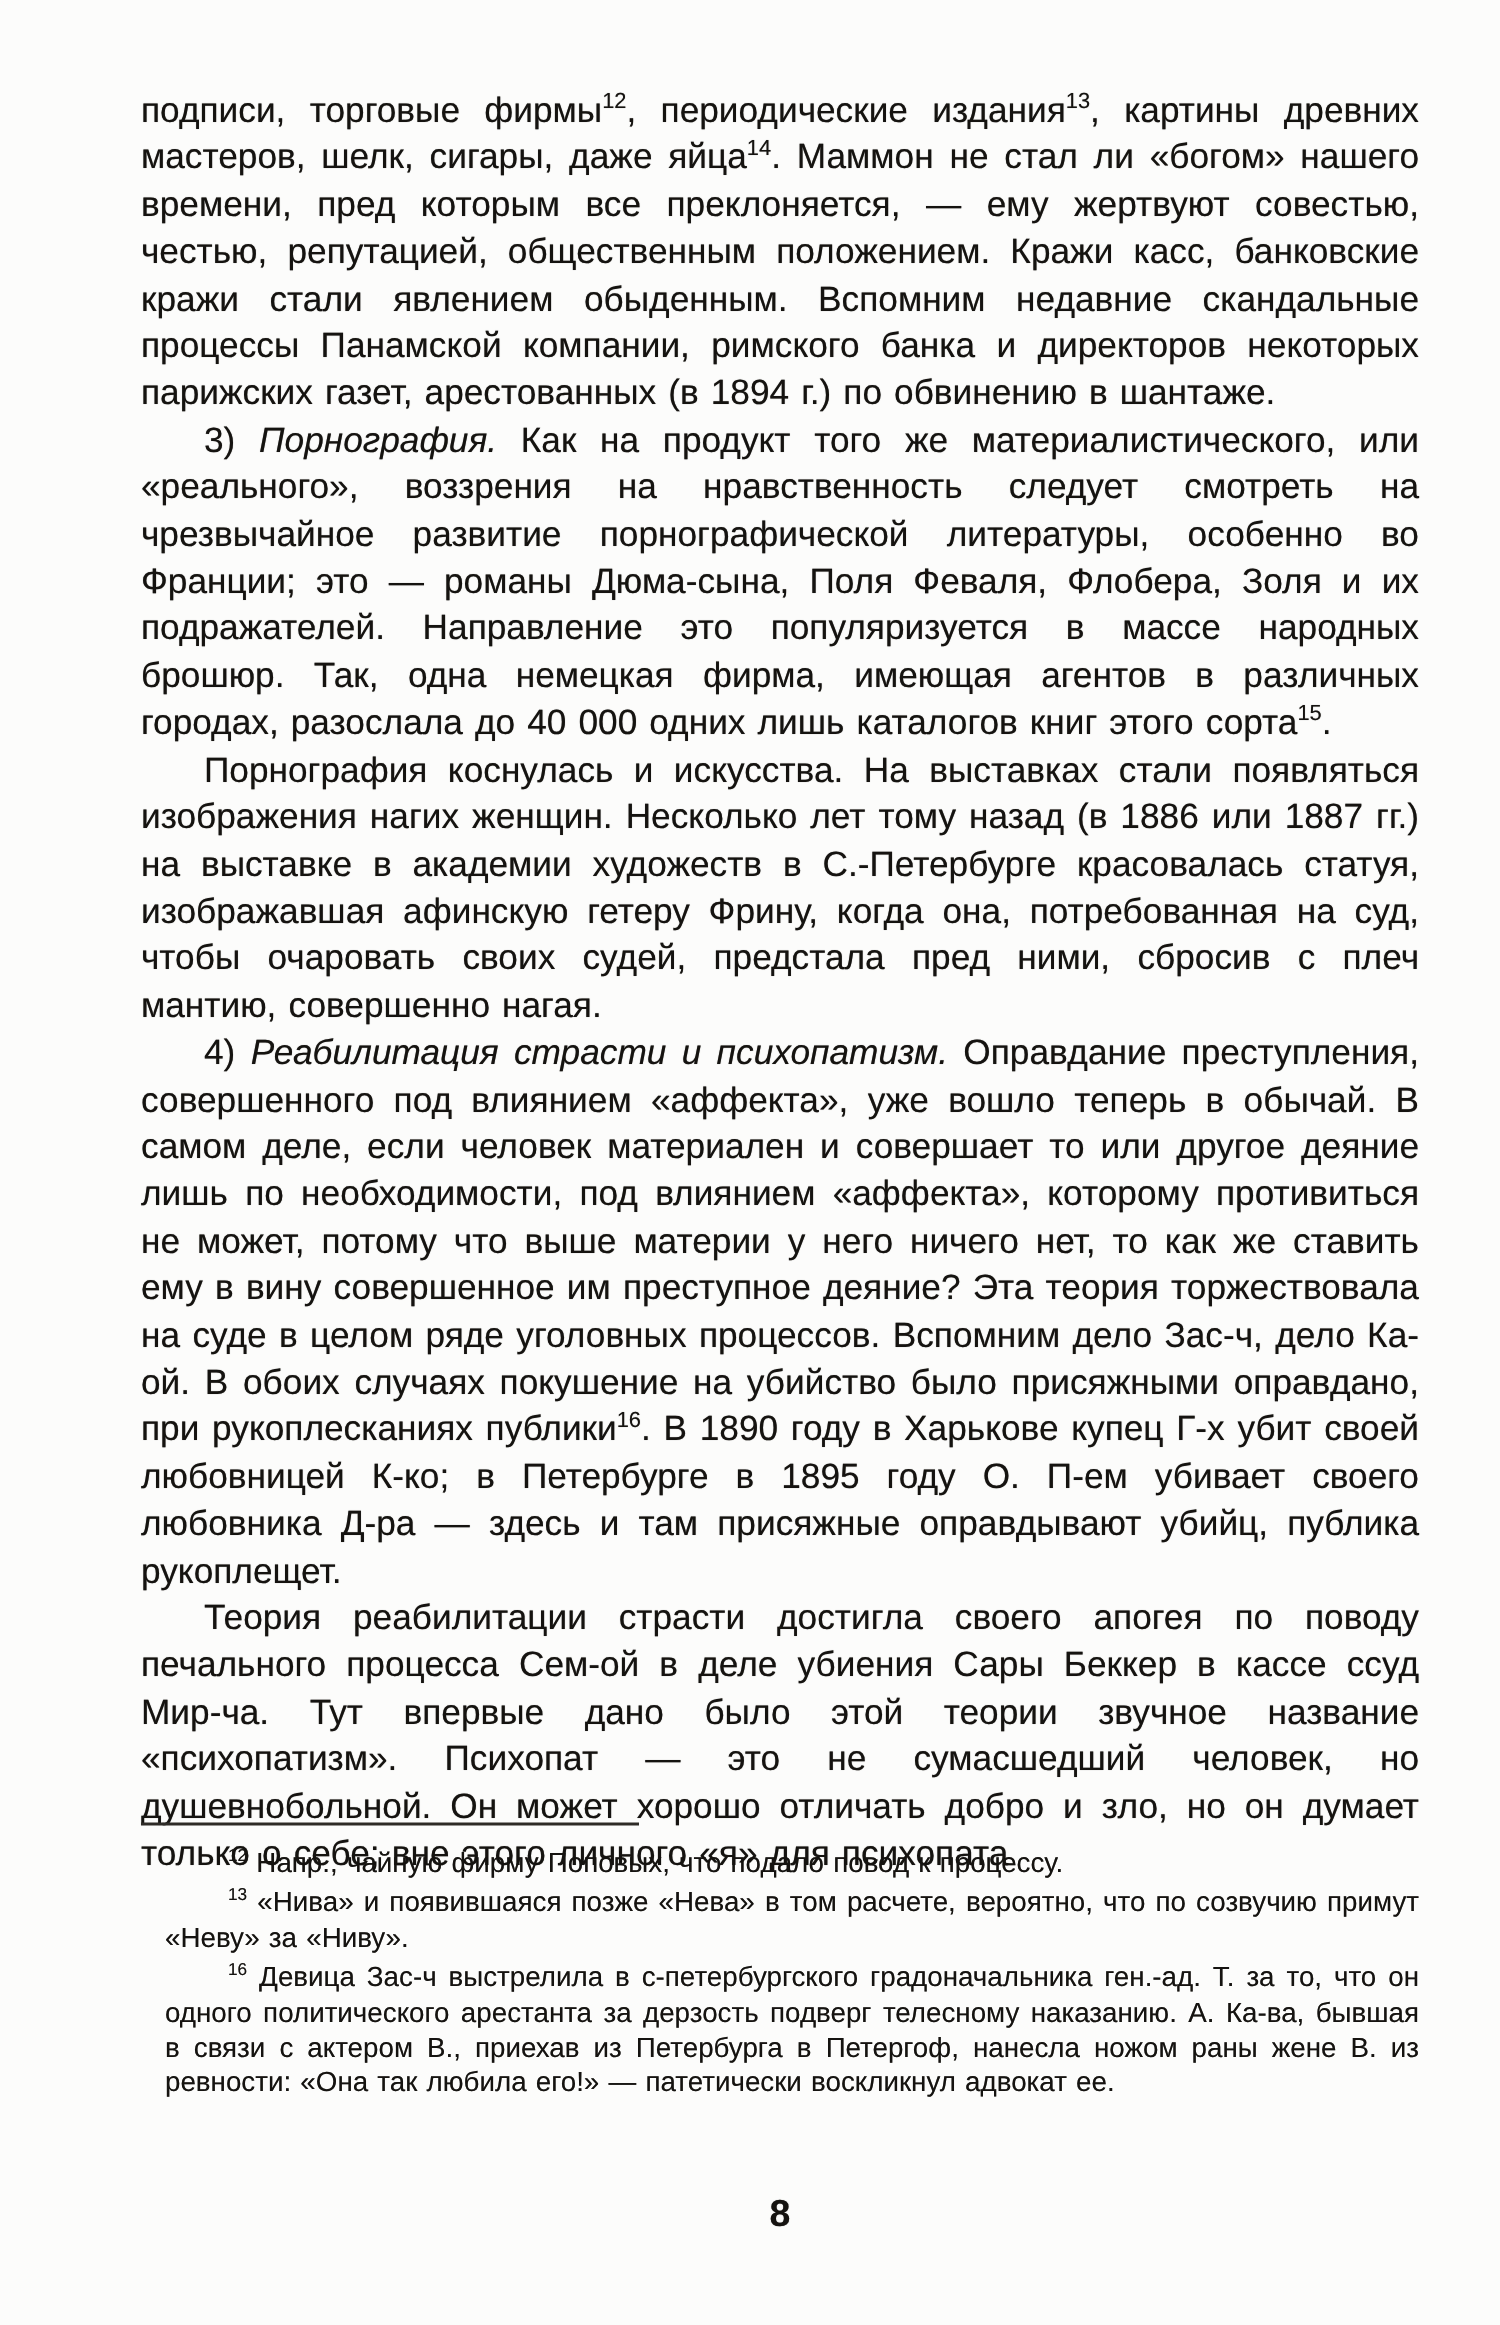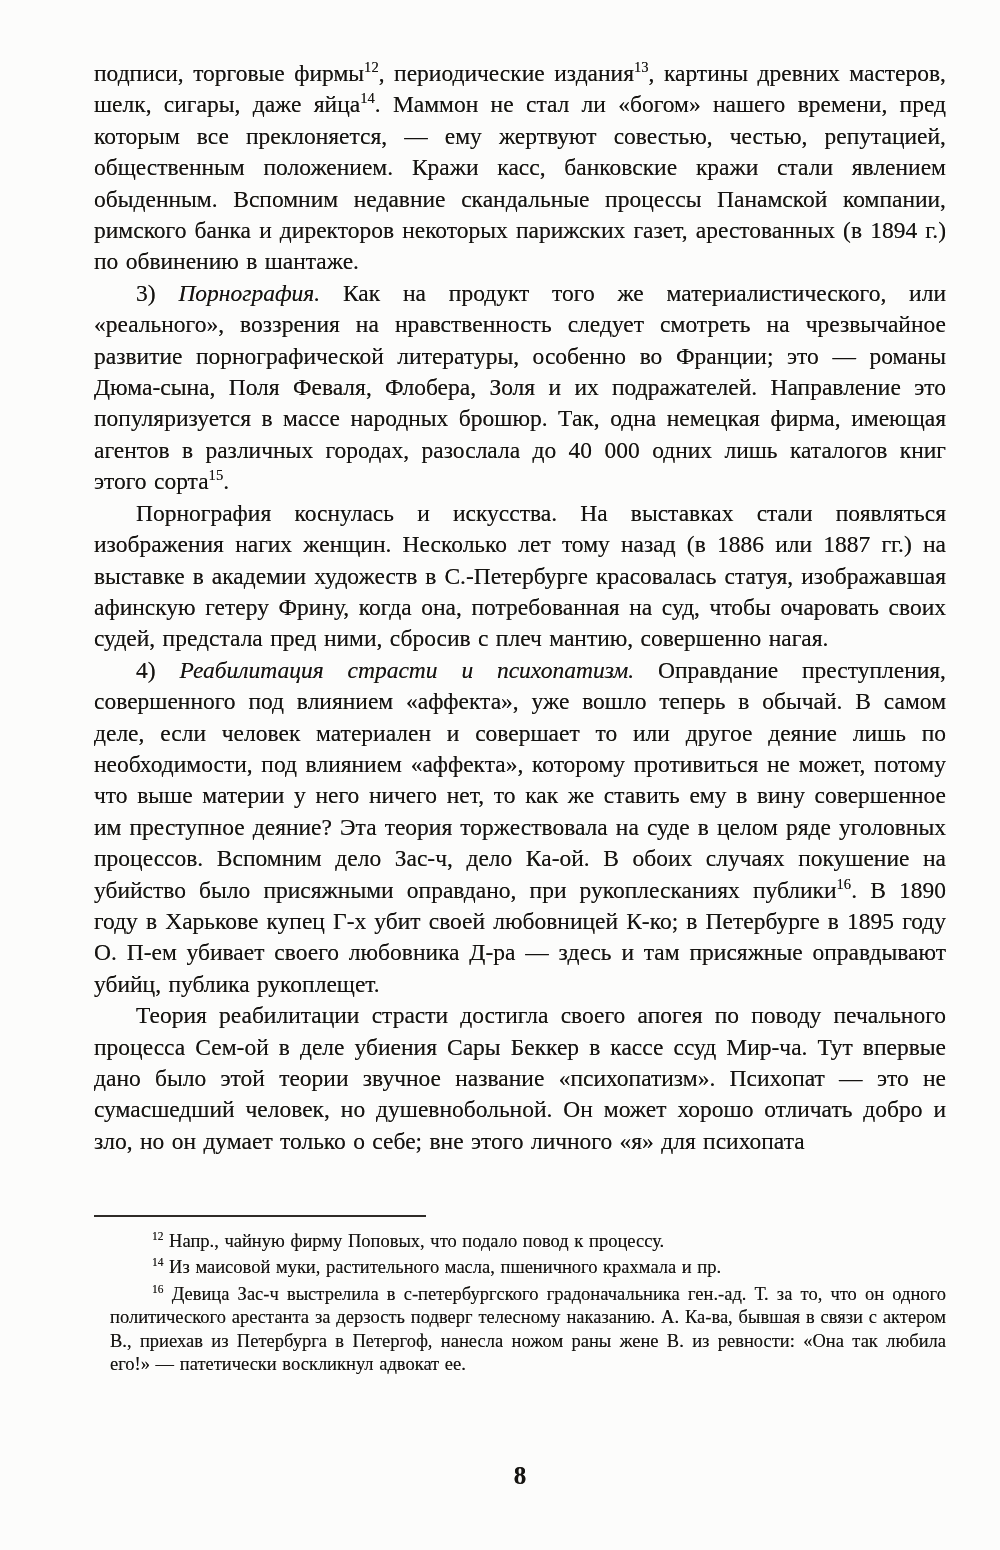--- a/index.html
+++ b/index.html
@@ -6,21 +6,21 @@
     margin: 0;
     padding: 0;
     background: #ffffff;
   }
   .page {
     position: relative;
     width: 1000px;
     height: 1550px;
     background: #fcfcfb;
     overflow: hidden;
-    font-family: Liberation Serif, serif;
+    font-family: Liberation Sans, sans-serif;
     color: #151310;
   }
   .body-text {
     position: absolute;
     left: 94px;
     top: 58px;
     width: 852px;
     font-size: 23.5px;
     line-height: 31.4px;
     text-align: justify;
@@ -75,17 +75,17 @@
   <div class="body-text">
       <p class="para"><span>подписи, торговые фирмы</span><sup>12</sup><span>, периодические издания</span><sup>13</sup><span>, картины древних мастеров, шелк, сигары, даже яйца</span><sup>14</sup><span>. Маммон не стал ли «богом» нашего времени, пред которым все преклоняется, — ему жертвуют совестью, честью, репутацией, общественным положением. Кражи касс, банковские кражи стали явлением обыденным. Вспомним недавние скандальные процессы Панамской компании, римского банка и директоров некоторых парижских газет, арестованных (в 1894 г.) по обвинению в шантаже.</span></p>
       <p class="para indent"><span>3) </span><i>Порнография.</i><span> Как на продукт того же материалистического, или «реального», воззрения на нравственность следует смотреть на чрезвычайное развитие порнографической литературы, особенно во Франции; это — романы Дюма-сына, Поля Феваля, Флобера, Золя и их подражателей. Направление это популяризуется в массе народных брошюр. Так, одна немецкая фирма, имеющая агентов в различных городах, разослала до 40 000 одних лишь каталогов книг этого сорта</span><sup>15</sup><span>.</span></p>
       <p class="para indent"><span>Порнография коснулась и искусства. На выставках стали появляться изображения нагих женщин. Несколько лет тому назад (в 1886 или 1887 гг.) на выставке в академии художеств в С.-Петербурге красовалась статуя, изображавшая афинскую гетеру Фрину, когда она, потребованная на суд, чтобы очаровать своих судей, предстала пред ними, сбросив с плеч мантию, совершенно нагая.</span></p>
       <p class="para indent"><span>4) </span><i>Реабилитация страсти и психопатизм.</i><span> Оправдание преступления, совершенного под влиянием «аффекта», уже вошло теперь в обычай. В самом деле, если человек материален и совершает то или другое деяние лишь по необходимости, под влиянием «аффекта», которому противиться не может, потому что выше материи у него ничего нет, то как же ставить ему в вину совершенное им преступное деяние? Эта теория торжествовала на суде в целом ряде уголовных процессов. Вспомним дело Зас-ч, дело Ка-ой. В обоих случаях покушение на убийство было присяжными оправдано, при рукоплесканиях публики</span><sup>16</sup><span>. В 1890 году в Харькове купец Г-х убит своей любовницей К-ко; в Петербурге в 1895 году О. П-ем убивает своего любовника Д-ра — здесь и там присяжные оправдывают убийц, публика рукоплещет.</span></p>
       <p class="para indent"><span>Теория реабилитации страсти достигла своего апогея по поводу печального процесса Сем-ой в деле убиения Сары Беккер в кассе ссуд Мир-ча. Тут впервые дано было этой теории звучное название «психопатизм». Психопат — это не сумасшедший человек, но душевнобольной. Он может хорошо отличать добро и зло, но он думает только о себе; вне этого личного «я» для психопата</span></p>
     </div>
   <div class="fn-sep"></div>
   <div class="footnotes">
       <p class="footnote"><sup>12</sup> Напр., чайную фирму Поповых, что подало повод к процессу.</p>
-      <p class="footnote"><sup>14</sup> Из маисовой муки, растительного масла, пшеничного крахмала и пр.</p>
+      <p class="footnote"><sup>13</sup> «Нива» и появившаяся позже «Нева» в том расчете, вероятно, что по созвучию примут «Неву» за «Ниву».</p>
       <p class="footnote"><sup>16</sup> Девица Зас-ч выстрелила в с-петербургского градоначальника ген.-ад. Т. за то, что он одного политического арестанта за дерзость подверг телесному наказанию. А. Ка-ва, бывшая в связи с актером В., приехав из Петербурга в Петергоф, нанесла ножом раны жене В. из ревности: «Она так любила его!» — патетически воскликнул адвокат ее.</p>
     </div>
   <div class="page-number">8</div>
 </div>
 
 </body></html>

